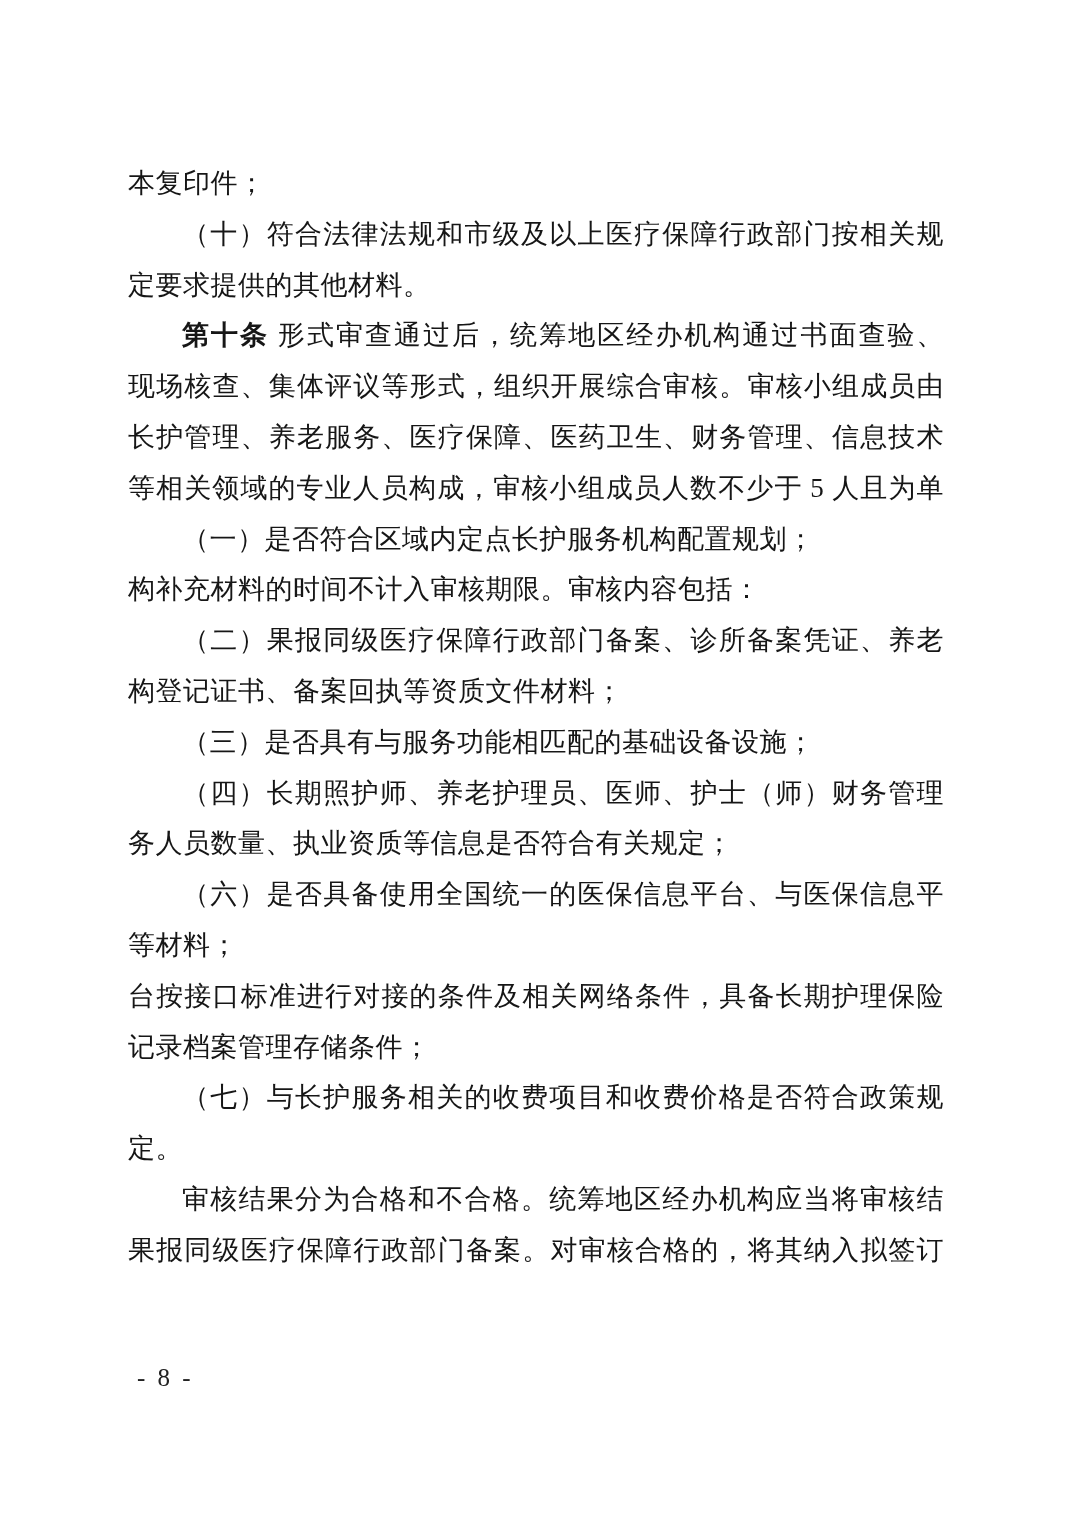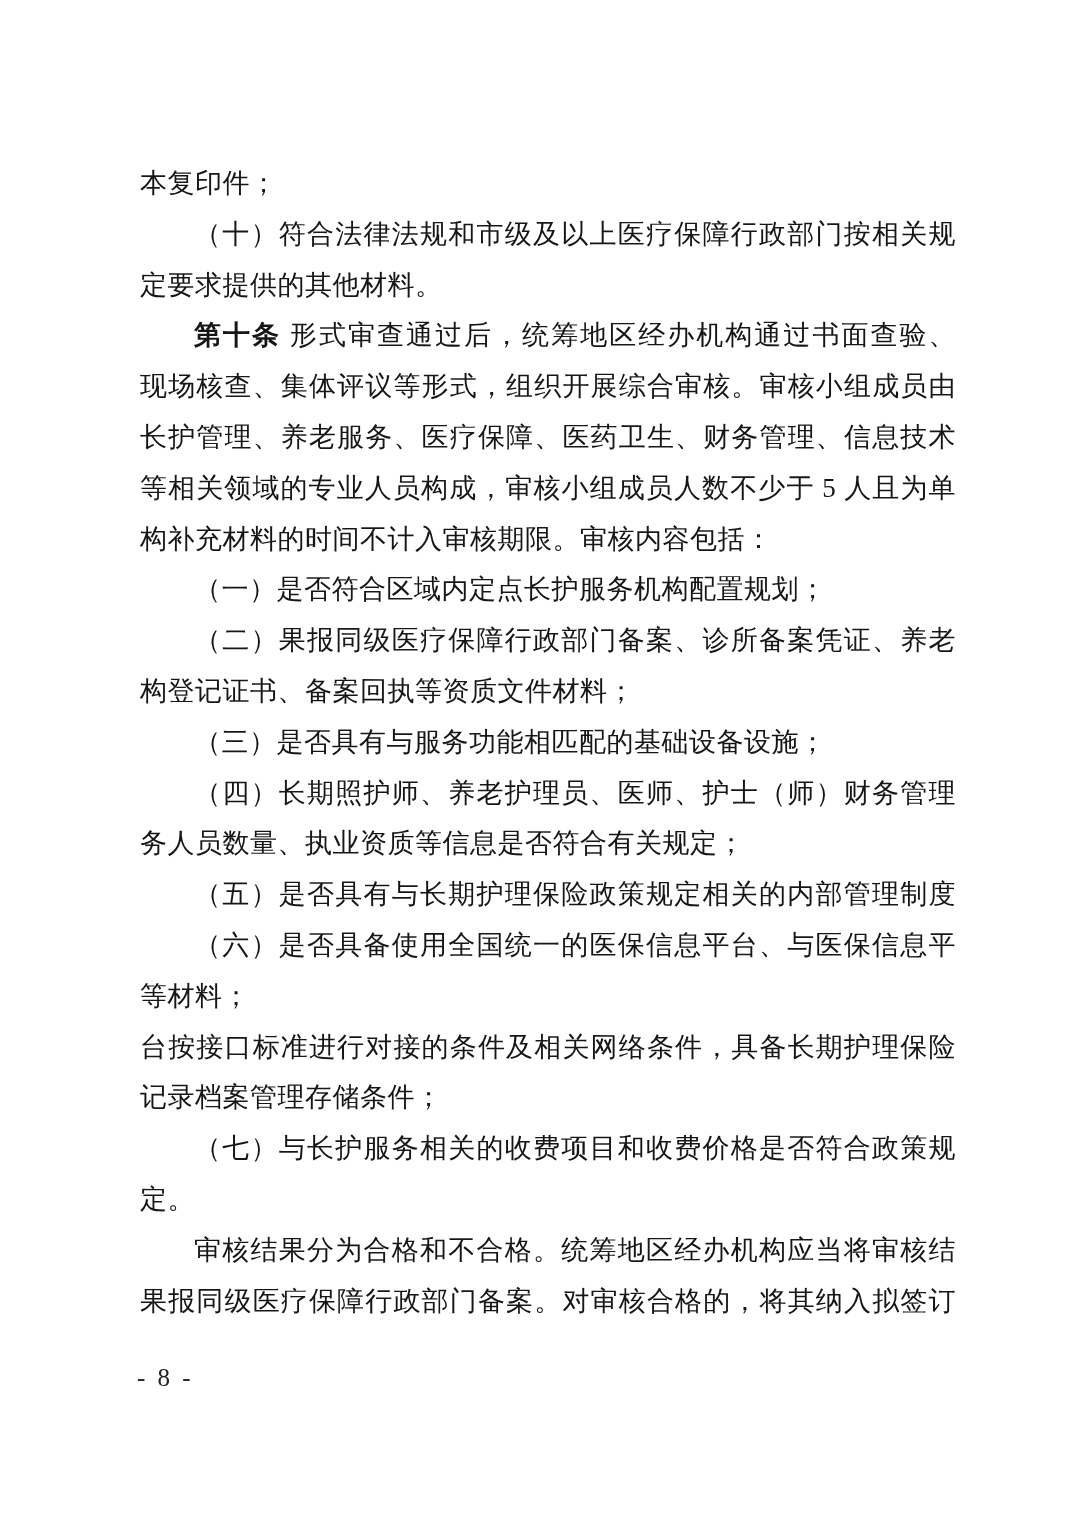--- a/index.html
+++ b/index.html
@@ -7,21 +7,21 @@
     position: relative;
     width: 1074px;
     height: 1520px;
     background: #ffffff;
     font-family: "Liberation Serif", "DejaVu Serif", serif;
     color: #161616;
     overflow: hidden;
   }
   .textblock {
     position: absolute;
-    left: 140px;
+    left: 128px;
     top: 158px;
     width: 816px;
   }
   .ln {
     height: 50.8px;
     line-height: 50.8px;
     font-size: 27px;
     letter-spacing: 0.5px;
     overflow: hidden;
   }
@@ -48,28 +48,27 @@
 
 <div class="page">
   <main class="textblock">
     <div class="ln">本复印件；</div>
     <div class="ln indent just">（十）符合法律法规和市级及以上医疗保障行政部门按相关规</div>
     <div class="ln">定要求提供的其他材料。</div>
     <div class="ln indent just"><span class="art">第十条</span><span> 形式审查通过后，统筹地区经办机构通过书面查验、</span></div>
     <div class="ln just">现场核查、集体评议等形式，组织开展综合审核。审核小组成员由</div>
     <div class="ln just">长护管理、养老服务、医疗保障、医药卫生、财务管理、信息技术</div>
     <div class="ln just">等相关领域的专业人员构成，审核小组成员人数不少于 5 人且为单</div>
+    <div class="ln indent">（一）是否符合区域内定点长护服务机构配置规划；</div>
     <div class="ln">构补充材料的时间不计入审核期限。审核内容包括：</div>
-    <div class="ln indent">（一）是否符合区域内定点长护服务机构配置规划；</div>
     <div class="ln indent just">（二）果报同级医疗保障行政部门备案、诊所备案凭证、养老机</div>
     <div class="ln">构登记证书、备案回执等资质文件材料；</div>
     <div class="ln indent">（三）是否具有与服务功能相匹配的基础设备设施；</div>
     <div class="ln indent just">（四）长期照护师、养老护理员、医师、护士（师）财务管理</div>
     <div class="ln">务人员数量、执业资质等信息是否符合有关规定；</div>
-    <div class="ln indent just">（五）是否具有与长期护理保险政策规定相关的内部管理制度</div>
     <div class="ln indent just">（六）是否具备使用全国统一的医保信息平台、与医保信息平</div>
     <div class="ln">等材料；</div>
     <div class="ln just">台按接口标准进行对接的条件及相关网络条件，具备长期护理保险</div>
     <div class="ln">记录档案管理存储条件；</div>
     <div class="ln indent just">（七）与长护服务相关的收费项目和收费价格是否符合政策规</div>
     <div class="ln">定。</div>
     <div class="ln indent just">审核结果分为合格和不合格。统筹地区经办机构应当将审核结</div>
     <div class="ln just">果报同级医疗保障行政部门备案。对审核合格的，将其纳入拟签订</div>
   </main>
   <div class="footer">- 8 -</div>

